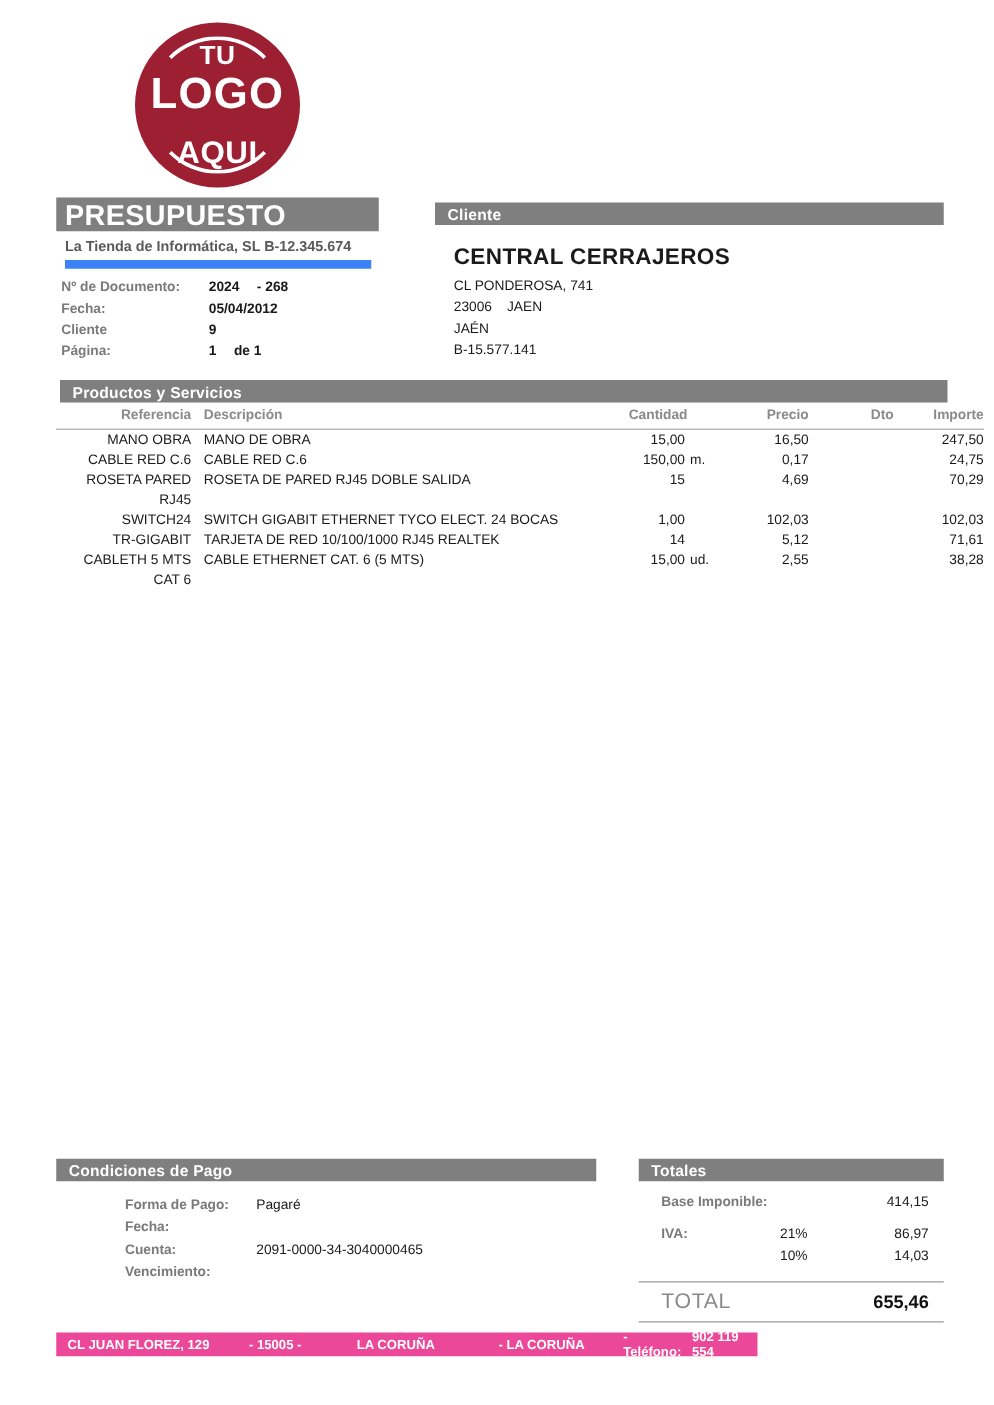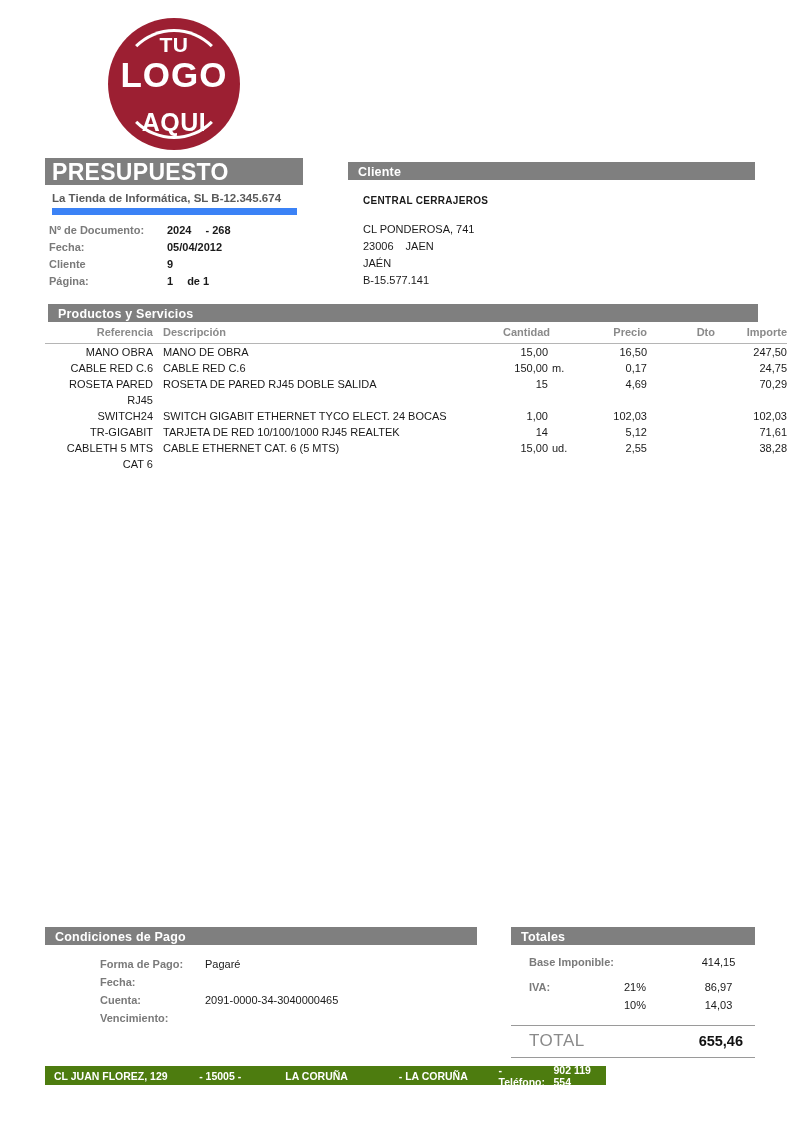--- a/index.html
+++ b/index.html
@@ -127,21 +127,21 @@
     position: absolute;
     left: 348px;
     top: 162px;
     width: 407px;
     height: 18px;
   }
   #client-name {
     position: absolute;
     left: 363px;
     top: 195px;
-    font-size: 10px;
+    font-size: 18px;
     font-weight: bold;
     letter-spacing: 0.3px;
   }
   #client-addr {
     position: absolute;
     left: 363px;
     top: 221px;
     font-size: 11px;
     line-height: 17px;
     color: #1a1a1a;
@@ -241,21 +241,21 @@
     width: 244px;
     font-size: 11px;
   }
   #tot-body .trow {
     display: flex;
     line-height: 18px;
     padding: 0 12px 0 18px;
   }
   #tot-body .t-lbl { color: #7a7a7a; font-weight: bold; width: 95px; }
   #tot-body .t-pct { color: #1a1a1a; width: 70px; }
-  #tot-body .t-val { flex: 1; text-align: center; color: #1a1a1a; }
+  #tot-body .t-val { flex: 1; text-align: right; color: #1a1a1a; }
   #tot-body .iva-block { margin-top: 7px; }
 
   #tot-total {
     position: absolute;
     left: 511px;
     top: 1025px;
     width: 244px;
     border-top: 1px solid #9a9a9a;
     border-bottom: 1px solid #9a9a9a;
     padding: 5px 12px 6px 18px;
@@ -275,21 +275,21 @@
     color: #111;
   }
 
   
   #footer-bar {
     position: absolute;
     left: 45px;
     top: 1066px;
     width: 561px;
     height: 19px;
-    background: #4d7c0f;
+    background: #ec4899;
     color: #ffffff;
     font-size: 10.5px;
     font-weight: bold;
     display: flex;
     align-items: center;
     box-sizing: border-box;
     padding-left: 9px;
   }
   #footer-bar .f-street { width: 160px; }
   #footer-bar .f-cp     { width: 95px; text-align: left; }

